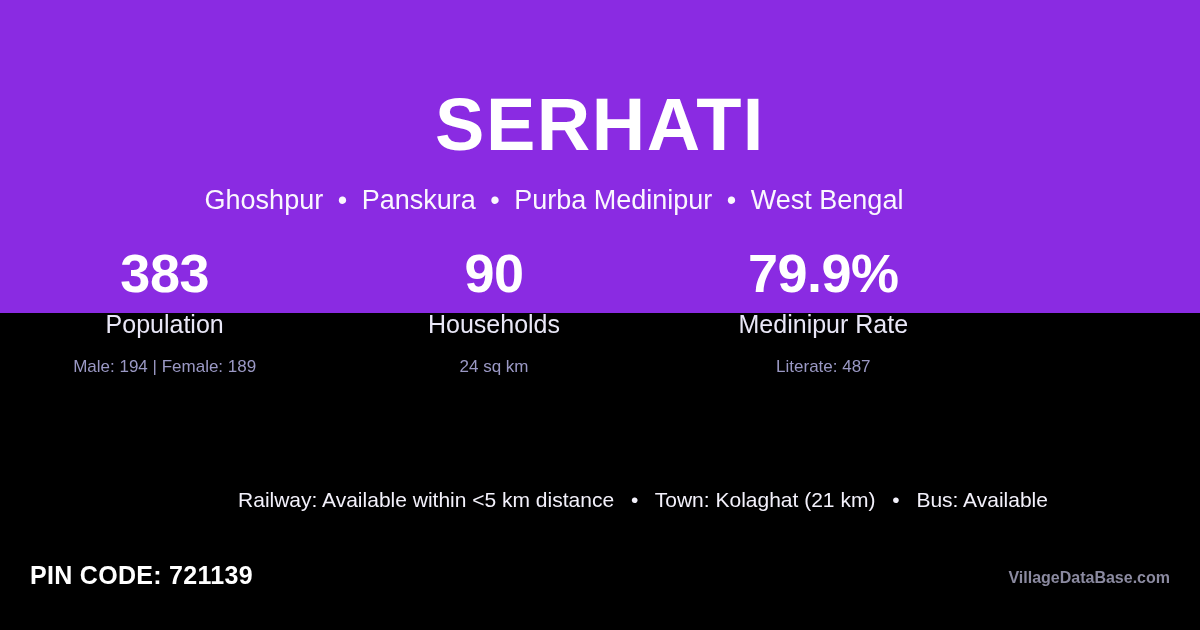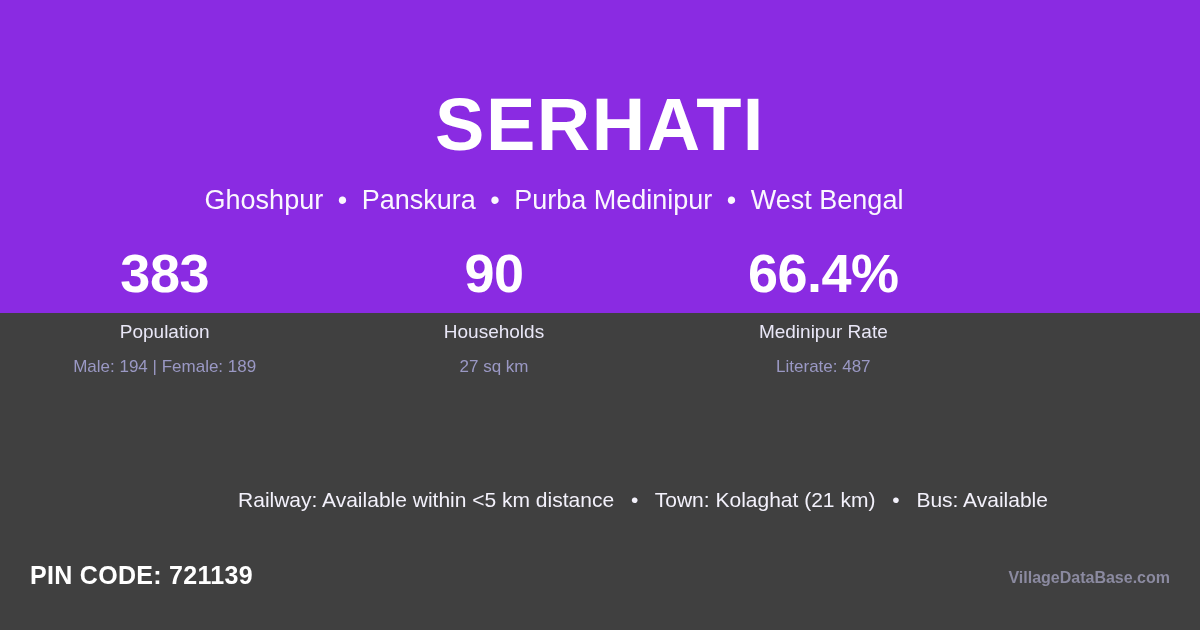--- a/index.html
+++ b/index.html
@@ -11,21 +11,21 @@
     width: 1200px;
     height: 630px;
     overflow: hidden;
     font-family: "Liberation Sans", sans-serif;
     background: #1A05B8;
   }
   .card {
     position: relative;
     width: 1200px;
     height: 630px;
-    background: #404040;
+    background: #000000;
     overflow: hidden;
   }
   
   .hero-band {
     position: absolute;
     left: 0;
     top: 0;
     width: 1200px;
     height: 313px;
     background: #8A2BE2;
@@ -80,29 +80,29 @@
   }
   .stat-value {
     color: #FFFFFF;
     font-size: 54px;
     font-weight: bold;
     line-height: 66px;
     letter-spacing: -0.5px;
     white-space: nowrap;
   }
   .stat-label {
-    margin-top: 11px;
+    margin-top: 3px;
     color: #E9E7F7;
-    font-size: 19px;
+    font-size: 25px;
     font-weight: normal;
     line-height: 30px;
     white-space: nowrap;
   }
   .stat-sub {
-    margin-top: 9px;
+    margin-top: 17px;
     color: #9A98C4;
     font-size: 17px;
     font-weight: normal;
     line-height: 21px;
     white-space: nowrap;
   }
   
   .amenities {
     position: absolute;
     left: 16px;
@@ -174,25 +174,25 @@
 
     <div class="stat-col">
       <div class="stat-value">383</div>
       <div class="stat-label">Population</div>
       <div class="stat-sub">Male: 194 | Female: 189</div>
     </div>
 
     <div class="stat-col">
       <div class="stat-value">90</div>
       <div class="stat-label">Households</div>
-      <div class="stat-sub">27 sq km</div>
+      <div class="stat-sub">24 sq km</div>
     </div>
 
     <div class="stat-col">
-      <div class="stat-value">66.4%</div>
+      <div class="stat-value">79.9%</div>
       <div class="stat-label">Medinipur Rate</div>
       <div class="stat-sub">Literate: 487</div>
     </div>
 
   </div>
 
   <div class="amenities">
     <span>Railway: Available within &lt;5 km distance</span>
     <span class="sep">•</span>
     <span>Town: Kolaghat (21 km)</span>

